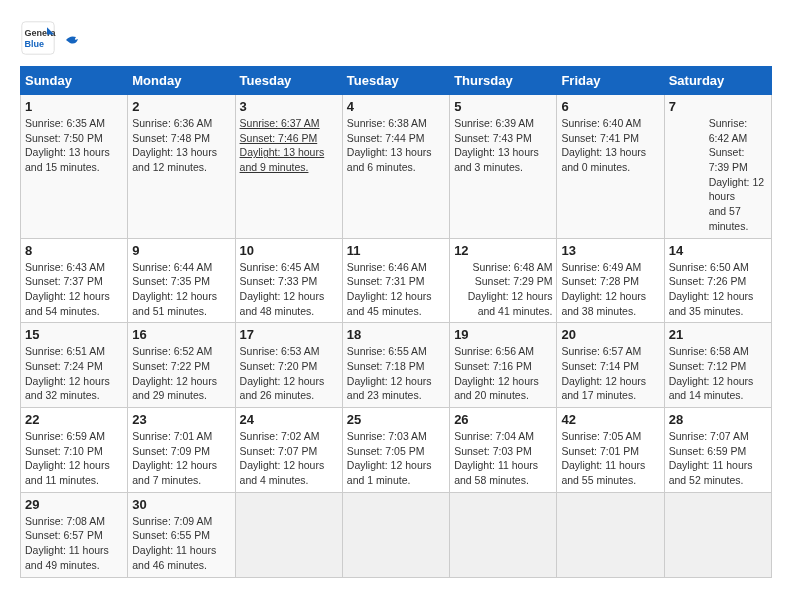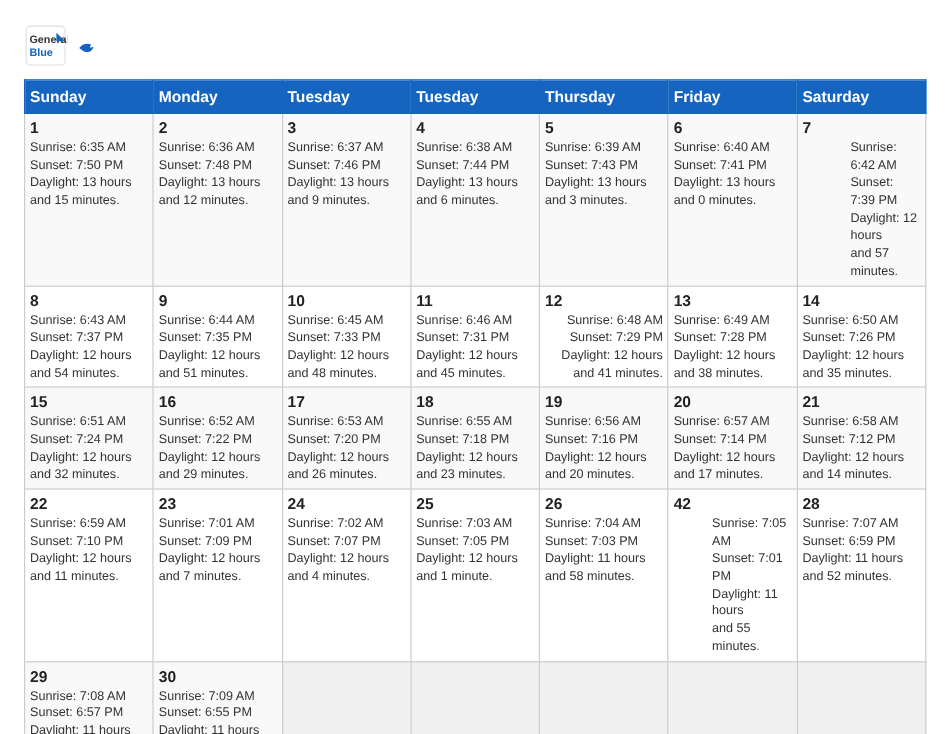--- a/index.html
+++ b/index.html
@@ -128,21 +128,21 @@
         </td>
         <td>
           <div class="day-num">2</div>
           <div class="day-info" style="white-space: pre-line;">Sunrise: 6:36 AM
 Sunset: 7:48 PM
 Daylight: 13 hours
 and 12 minutes.</div>
         </td>
         <td>
           <div class="day-num">3</div>
-          <div class="day-info" style="white-space: pre-line;">Sunrise: 6:37 AM
+          <div class="day-info" style="white-space: pre-line; text-decoration: underline;">Sunrise: 6:37 AM
 Sunset: 7:46 PM
 Daylight: 13 hours
 and 9 minutes.</div>
         </td>
         <td>
           <div class="day-num">4</div>
           <div class="day-info" style="white-space: pre-line;">Sunrise: 6:38 AM
 Sunset: 7:44 PM
 Daylight: 13 hours
 and 6 minutes.</div>
@@ -302,21 +302,21 @@
         </td>
         <td>
           <div class="day-num">26</div>
           <div class="day-info" style="white-space: pre-line;">Sunrise: 7:04 AM
 Sunset: 7:03 PM
 Daylight: 11 hours
 and 58 minutes.</div>
         </td>
         <td>
           <div class="day-num">42</div>
-          <div class="day-info" style="white-space: pre-line; margin-left: 32px;">Sunrise: 7:05 AM
+          <div class="day-info" style="white-space: pre-line;">Sunrise: 7:05 AM
 Sunset: 7:01 PM
 Daylight: 11 hours
 and 55 minutes.</div>
         </td>
         <td>
           <div class="day-num">28</div>
           <div class="day-info" style="white-space: pre-line;">Sunrise: 7:07 AM
 Sunset: 6:59 PM
 Daylight: 11 hours
 and 52 minutes.</div>

